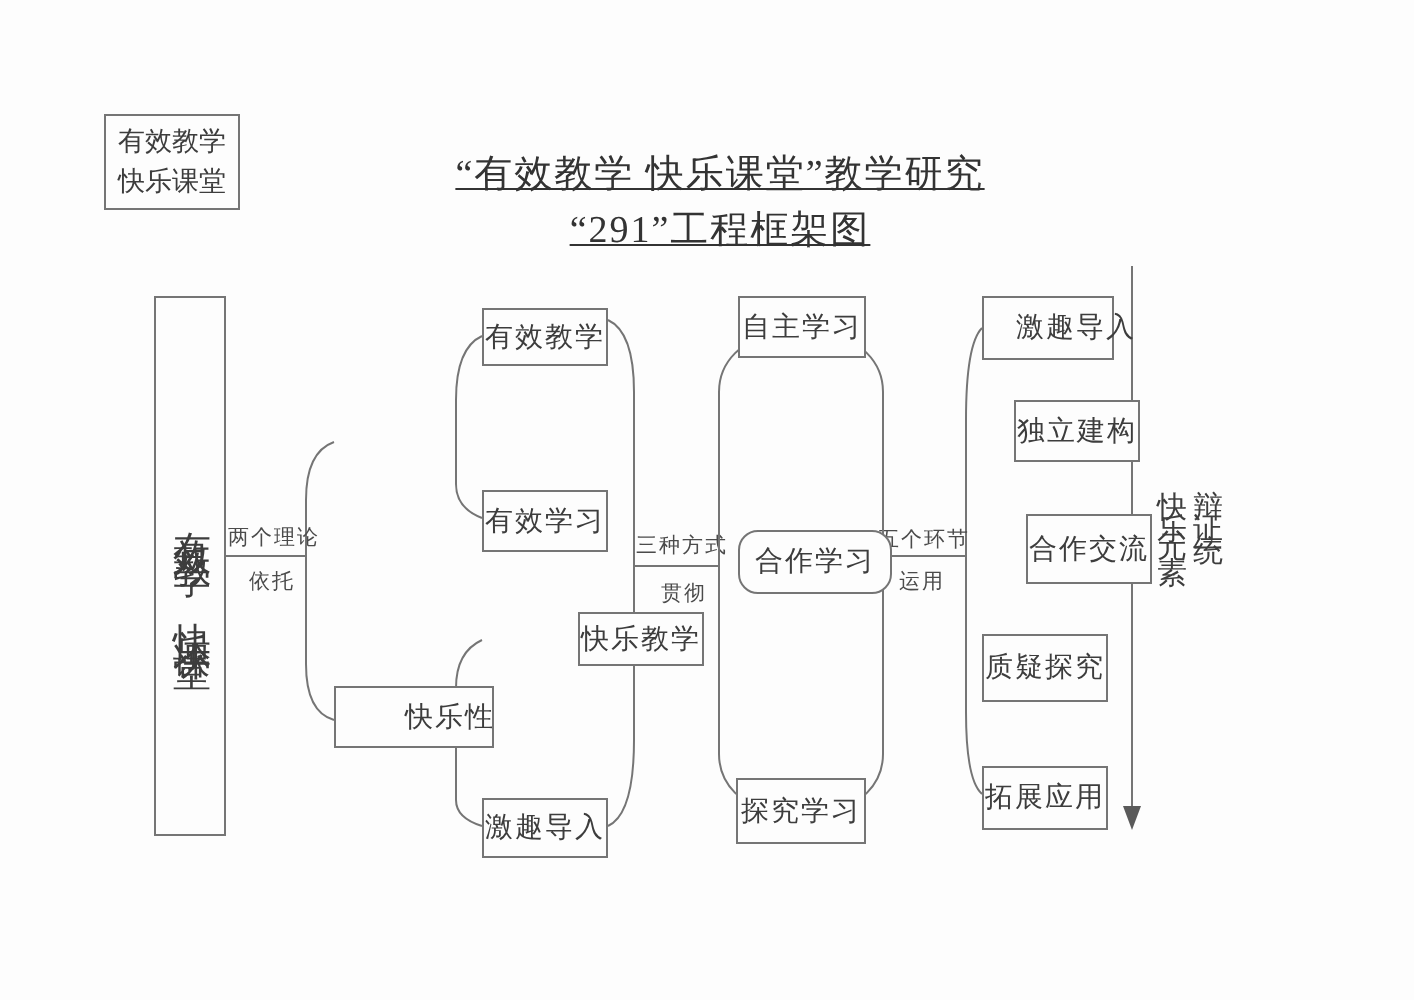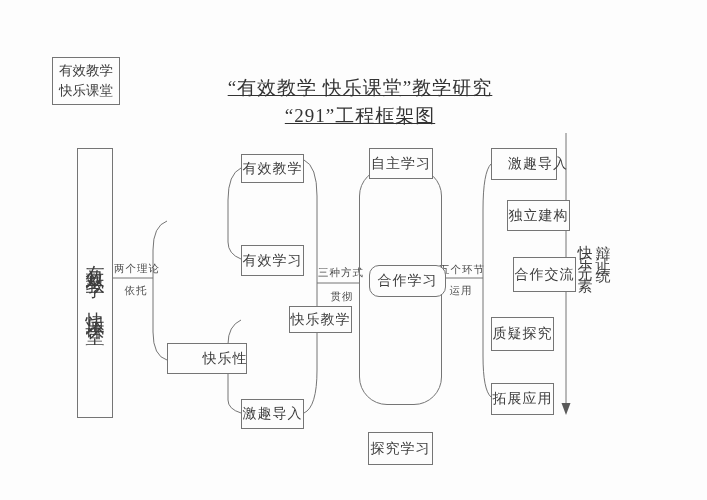--- a/index.html
+++ b/index.html
@@ -102,21 +102,21 @@
 
   <div class="node" style="left:241px;top:154px;width:63px;height:29px;">有效教学</div>
   <div class="node" style="left:241px;top:245px;width:63px;height:31px;">有效学习</div>
   <div class="node" style="left:241px;top:306px;width:63px;height:27px;margin-left:48px;">快乐教学</div>
   <div class="node" style="left:241px;top:399px;width:63px;height:30px;">激趣导入</div>
 
   <div class="stadium"></div>
 
   <div class="node" style="left:369px;top:148px;width:64px;height:31px;">自主学习</div>
   <div class="node" style="left:369px;top:265px;width:77px;height:32px;border-radius:10px;">合作学习</div>
-  <div class="node" style="left:368px;top:389px;width:65px;height:33px;margin-top:43px;">探究学习</div>
+  <div class="node" style="left:368px;top:389px;width:65px;height:33px;">探究学习</div>
 
   <div class="node" style="left:491px;top:148px;width:66px;height:32px;padding-left:28px;">激趣导入</div>
   <div class="node" style="left:507px;top:200px;width:63px;height:31px;">独立建构</div>
   <div class="node" style="left:491px;top:257px;width:63px;height:35px;margin-left:22px;">合作交流</div>
   <div class="node" style="left:491px;top:383px;width:63px;height:32px;">拓展应用</div>
   <div class="node" style="left:491px;top:317px;width:63px;height:34px;">质疑探究</div>
 
   <div class="vtext side" style="left:575px;top:233px;">快乐元素</div>
   <div class="vtext side" style="left:593px;top:233px;">辩证统一</div>
 

